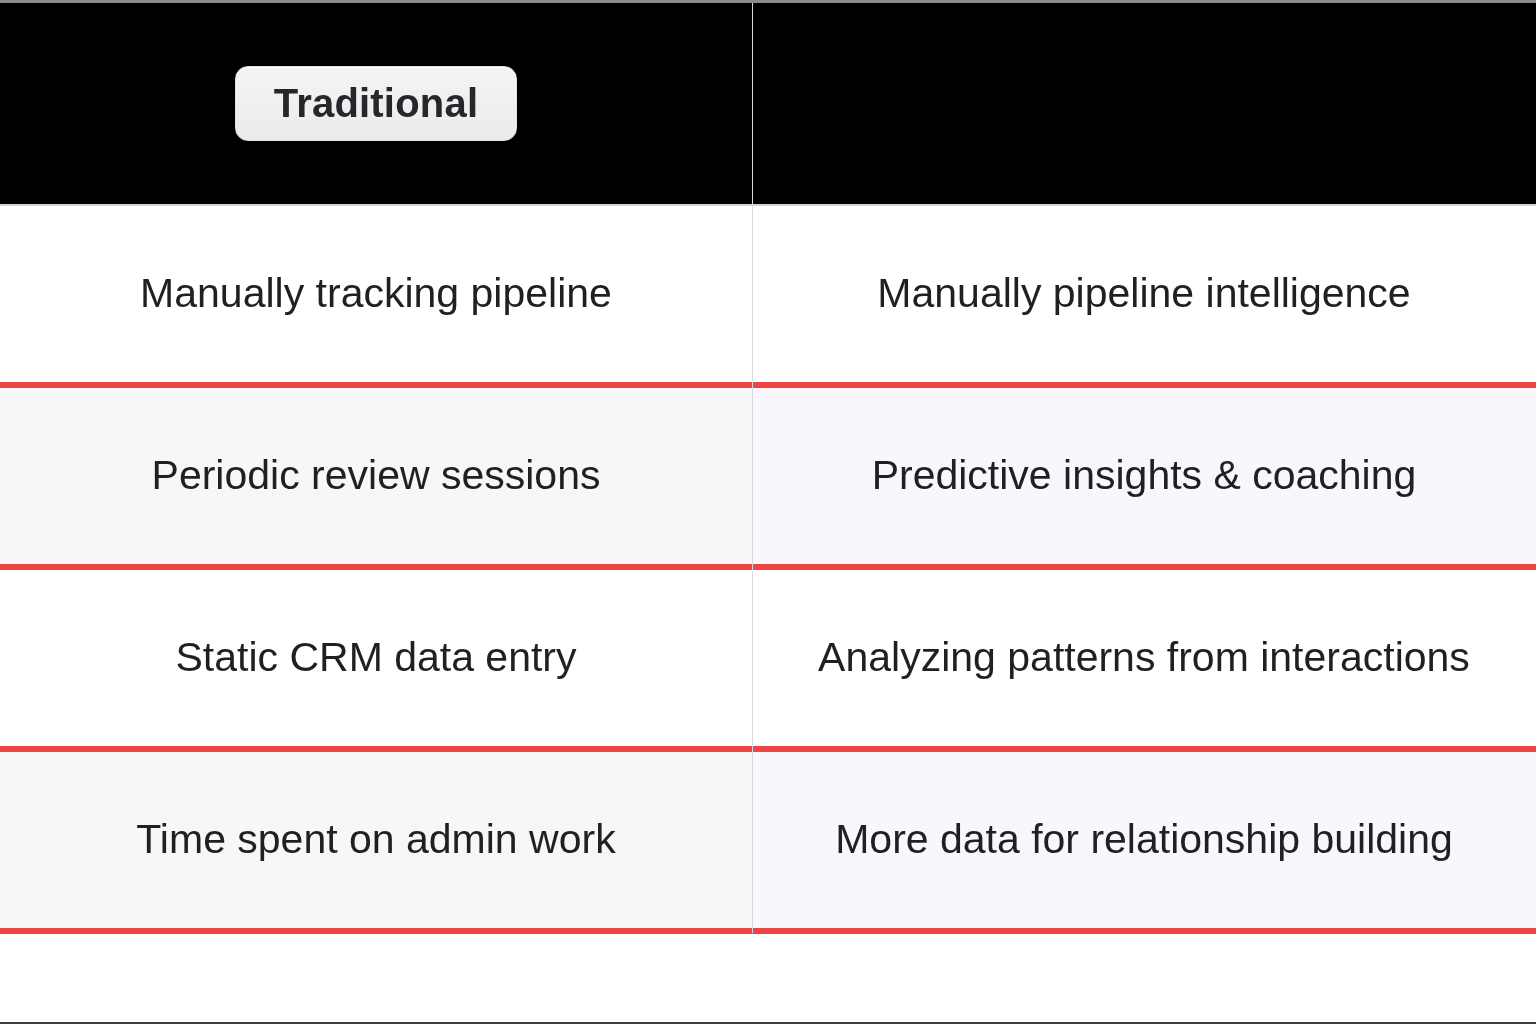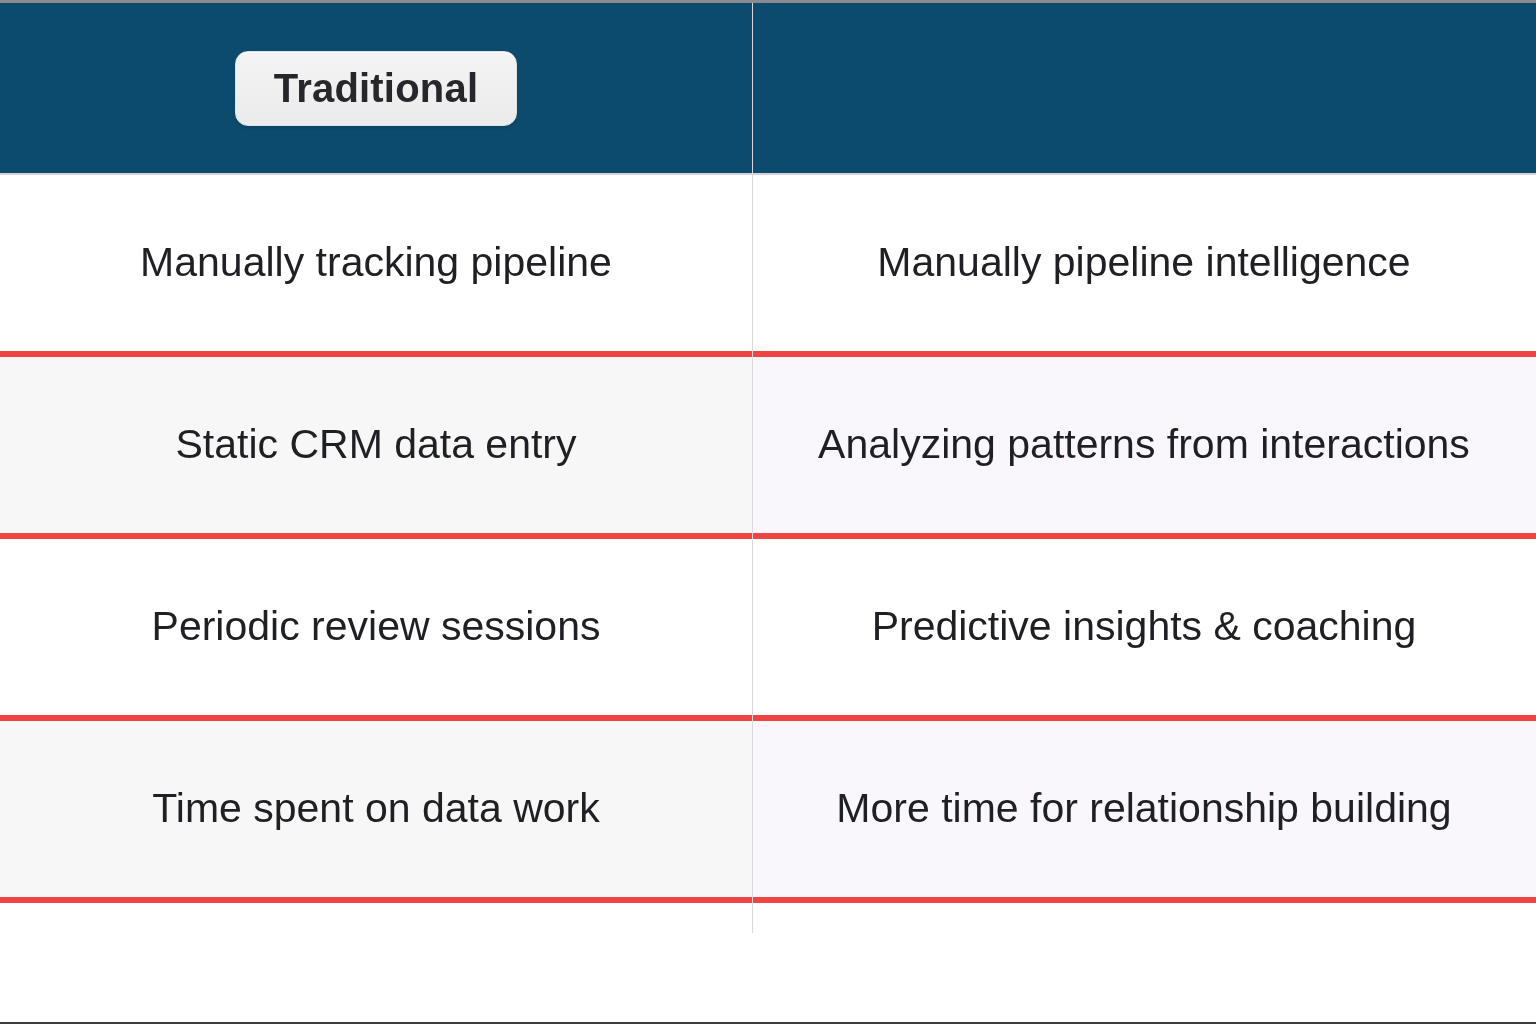--- a/index.html
+++ b/index.html
@@ -17,23 +17,23 @@
     width: 1536px;
     height: 1024px;
     background: #ffffff;
     border-top: 3px solid #8a8a8e;
     border-bottom: 2px solid #3c3c3c;
   }
 
   
   .table-header {
     display: flex;
-    height: 172px;
+    height: 203px;
     border-bottom: 2px solid #d4d4d8;
-    background: #0c4a6e;
+    background: #000000;
     position: relative;
     gap: 18px;
   }
 
   .header-cell {
     flex: 0 0 752px;
     display: flex;
     align-items: center;
     justify-content: center;
   }
@@ -118,32 +118,32 @@
       <span class="badge traditional">Traditional</span>
     </div>
   </div>
 
   <div class="table-row">
     <div class="cell left">Manually tracking pipeline</div>
     <div class="cell right">Manually pipeline intelligence</div>
   </div>
 
   <div class="table-row">
+    <div class="cell left">Periodic review sessions</div>
+    <div class="cell right">Predictive insights &amp; coaching</div>
+  </div>
+
+  <div class="table-row">
     <div class="cell left">Static CRM data entry</div>
     <div class="cell right">Analyzing patterns from interactions</div>
   </div>
 
   <div class="table-row">
-    <div class="cell left">Periodic review sessions</div>
-    <div class="cell right">Predictive insights &amp; coaching</div>
-  </div>
-
-  <div class="table-row">
-    <div class="cell left">Time spent on data work</div>
-    <div class="cell right">More time for relationship building</div>
+    <div class="cell left">Time spent on admin work</div>
+    <div class="cell right">More data for relationship building</div>
   </div>
 
   <div class="table-row empty-row">
     <div class="cell left"></div>
     <div class="cell right"></div>
   </div>
 
   <div class="column-divider"></div>
 
 </div>

